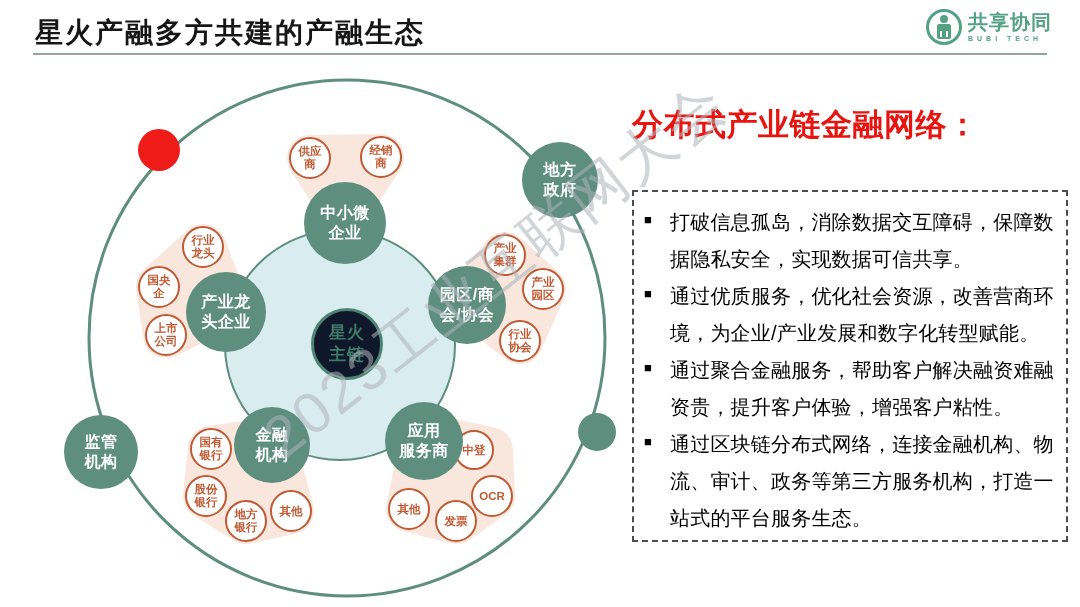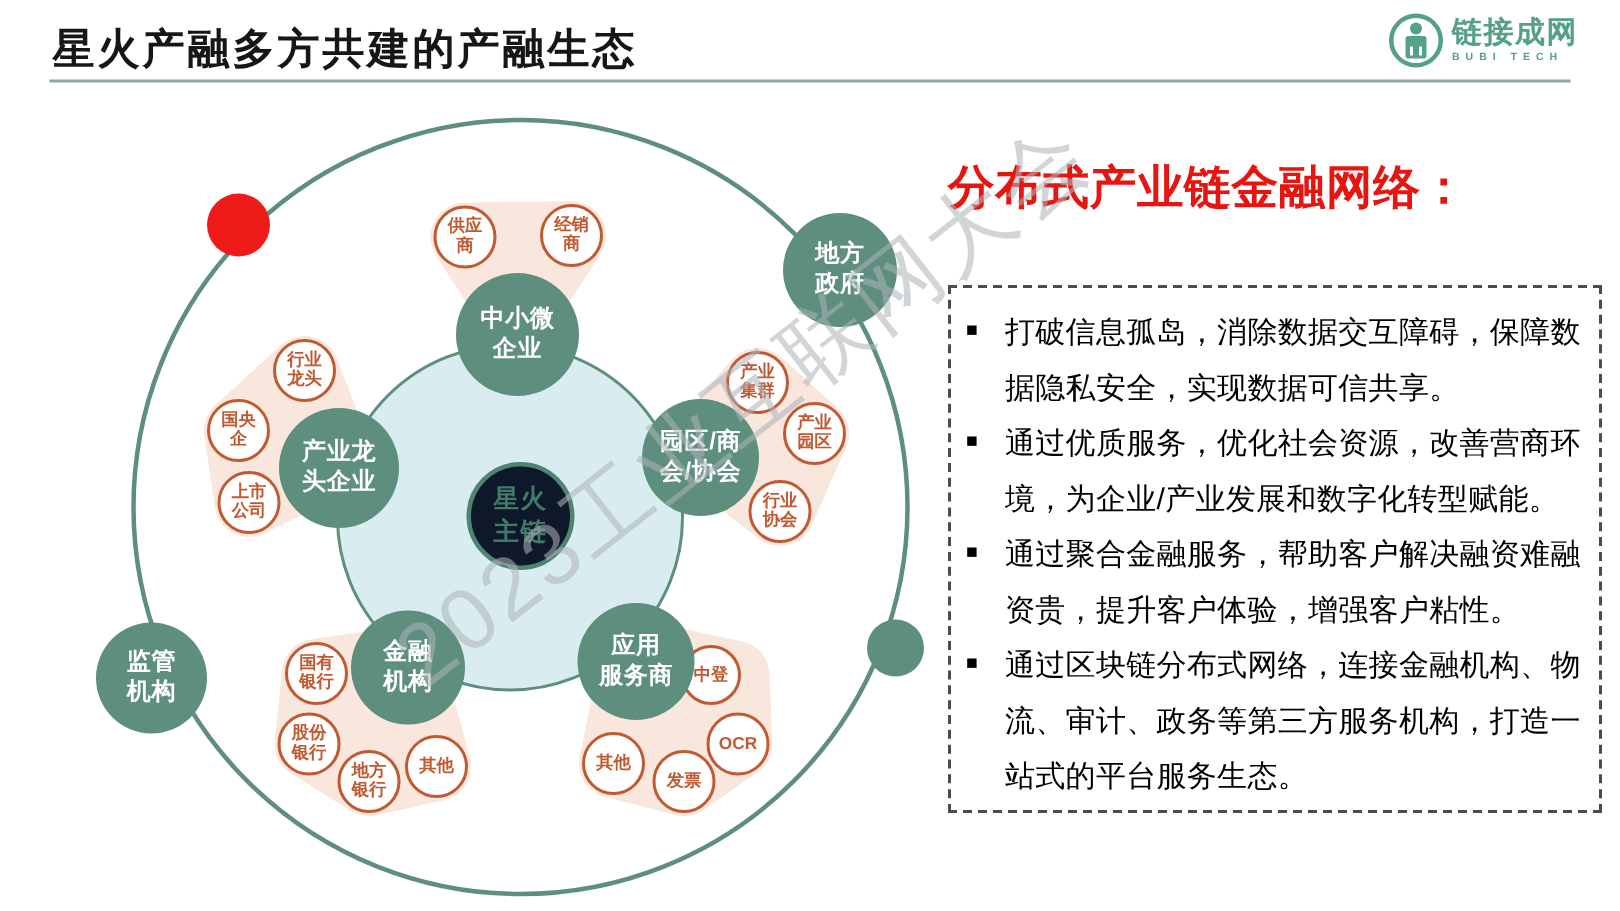--- a/index.html
+++ b/index.html
@@ -127,21 +127,21 @@
 
   <div class="logo">
     <div class="logo-mark">
       <div class="logo-head"></div>
       <div class="logo-body">
         <div class="logo-leg" style="left:3px;"></div>
         <div class="logo-leg" style="right:3px;"></div>
       </div>
     </div>
     <div class="logo-text">
-      <span class="logo-name">链接成网</span>
+      <span class="logo-name">共享协同</span>
       <span class="logo-sub">BUBI TECH</span>
     </div>
   </div>
 
   <div class="panel-heading">分布式产业链金融网络：</div>
 
   <div class="panel-box">
     <div class="bullet">
       <span class="bullet-marker">■</span>
       <span class="bullet-text">打破信息孤岛，消除数据交互障碍，保障数据隐私安全，实现数据可信共享。</span>

